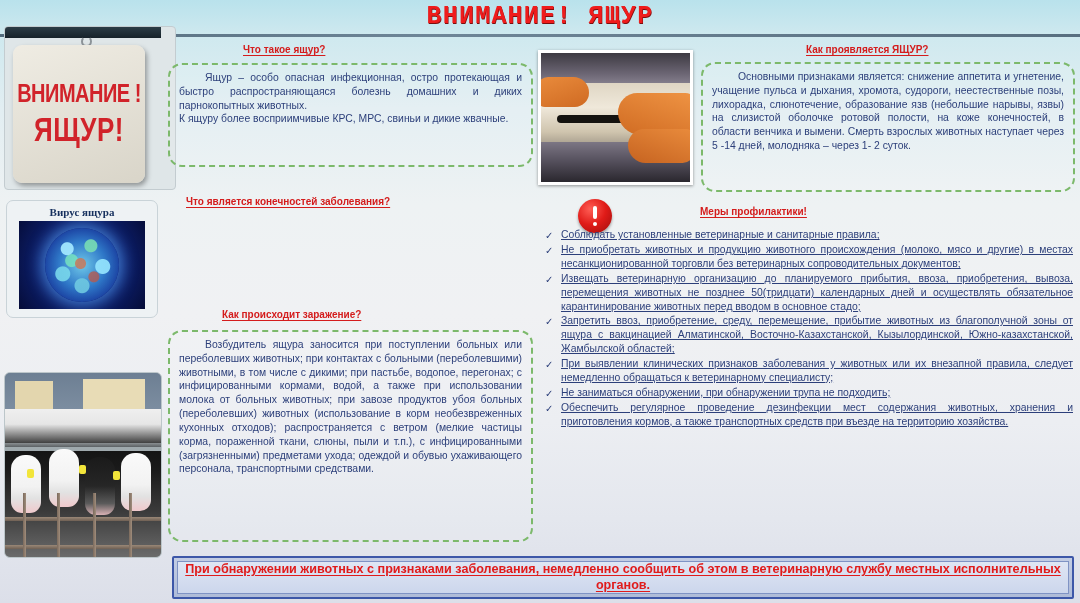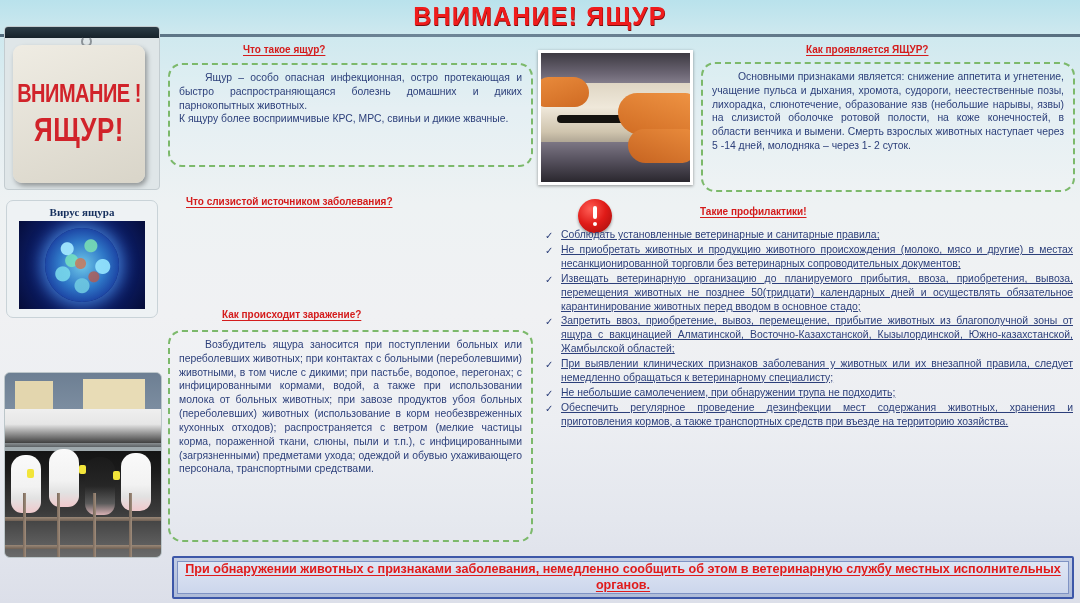--- a/index.html
+++ b/index.html
@@ -40,28 +40,28 @@
   .poster-title {
     position: absolute;
     left: 0; top: 2px;
     width: 1080px;
     text-align: center;
     font-size: 25px;
     font-weight: bold;
     letter-spacing: 1.2px;
     color: #ef1c1c;
     text-shadow: 0.5px 0.5px 0 #7d0d0d;
-    font-family: Liberation Sans, sans-serif;
+    font-family: Liberation Mono, monospace;
   }
 
   
   .warn-sign-wrap {
     position: absolute;
     left: 4px; top: 26px;
-    width: 156px; height: 164px;
+    width: 172px; height: 164px;
     background: #dfe6e8;
     border: 1px solid #c3ccd0;
     border-radius: 4px;
     overflow: hidden;
   }
   .warn-sign-bar {
     position: absolute; left: 0; top: 0;
     width: 156px; height: 11px;
     background: linear-gradient(180deg,#2c3c46,#17222a);
   }
@@ -419,54 +419,54 @@
   <div class="dbox" style="left:168px; top:63px; width:365px; height:104px;">
     <p class="indent">Ящур – особо опасная инфекционная, остро протекающая и быстро распространяющаяся болезнь домашних и диких парнокопытных животных.</p>
     <p>К ящуру более восприимчивые КРС, МРС, свиньи и дикие жвачные.</p>
   </div>
 
   <div class="sec-head" style="left:806px; top:44px;">Как проявляется  ЯЩУР?</div>
   <div class="dbox" style="left:701px; top:62px; width:374px; height:130px;">
     <p class="indent">Основными признаками является: снижение аппетита и угнетение, учащение пульса и дыхания, хромота, судороги, неестественные позы, лихорадка, слюнотечение, образование язв (небольшие нарывы, язвы) на слизистой оболочке ротовой полости, на коже конечностей, в области венчика и вымени. Смерть взрослых животных наступает через 5 -14 дней, молодняка – через 1- 2 суток.</p>
   </div>
 
-  <div class="sec-head" style="left:186px; top:196px;">Что слизистой источником заболевания?</div>
+  <div class="sec-head" style="left:186px; top:196px;">Что является конечностей заболевания?</div>
 
   <div class="sec-head" style="left:222px; top:309px;">Как происходит заражение?</div>
   <div class="dbox" style="left:168px; top:330px; width:365px; height:212px;">
     <p class="indent">Возбудитель ящура заносится при поступлении больных или переболевших животных; при контактах с больными (переболевшими) животными, в том числе с дикими; при пастьбе, водопое, перегонах; с инфицированными кормами, водой, а также при использовании молока от больных животных; при завозе продуктов убоя больных (переболевших) животных (использование в корм необезвреженных кухонных отходов); распространяется с ветром (мелкие частицы корма, пораженной ткани, слюны, пыли и т.п.), с инфицированными (загрязненными) предметами ухода; одеждой и обувью ухаживающего персонала, транспортными средствами.</p>
   </div>
 
   <div class="alert-icon"></div>
-  <div class="sec-head" style="left:700px; top:206px;">Такие профилактики!</div>
+  <div class="sec-head" style="left:700px; top:206px;">Меры профилактики!</div>
 
   <div class="prev-list" id="prev-list">
       <div class="prev-item">
         <span class="check">✓</span>
         <span class="prev-text">Соблюдать установленные ветеринарные и санитарные правила;</span>
       </div>
       <div class="prev-item">
         <span class="check">✓</span>
         <span class="prev-text">Не приобретать животных и продукцию животного происхождения (молоко, мясо и другие) в местах несанкционированной торговли без ветеринарных сопроводительных документов;</span>
       </div>
       <div class="prev-item">
         <span class="check">✓</span>
         <span class="prev-text">Извещать ветеринарную организацию до планируемого прибытия, ввоза, приобретения, вывоза, перемещения животных не позднее 50(тридцати) календарных дней и осуществлять обязательное карантинирование животных перед вводом в основное стадо;</span>
       </div>
       <div class="prev-item">
         <span class="check">✓</span>
-        <span class="prev-text">Запретить ввоз, приобретение, вывоз, перемещение, прибытие животных из благополучной зоны от ящура  с вакцинацией Алматинской, Восточно-Казахстанской, Кызылординской, Южно-казахстанской, Жамбылской областей;</span>
+        <span class="prev-text">Запретить ввоз, приобретение, среду, перемещение, прибытие животных из благополучной зоны от ящура  с вакцинацией Алматинской, Восточно-Казахстанской, Кызылординской, Южно-казахстанской, Жамбылской областей;</span>
       </div>
       <div class="prev-item">
         <span class="check">✓</span>
         <span class="prev-text">При выявлении клинических признаков заболевания у животных или их внезапной правила, следует немедленно обращаться к ветеринарному специалисту;</span>
       </div>
       <div class="prev-item">
         <span class="check">✓</span>
-        <span class="prev-text">Не небольшие самолечением, при обнаружении трупа не подходить;</span>
+        <span class="prev-text">Не заниматься обнаружении, при обнаружении трупа не подходить;</span>
       </div>
       <div class="prev-item">
         <span class="check">✓</span>
         <span class="prev-text">Обеспечить регулярное проведение дезинфекции мест содержания животных, хранения и приготовления кормов, а также транспортных средств при въезде на территорию хозяйства.</span>
       </div>
     </div>
 
   <div class="banner-outer">
     <div class="banner-inner">
       <div class="banner-text">При обнаружении животных с признаками заболевания, немедленно сообщить об этом в ветеринарную службу местных исполнительных органов.</div>

